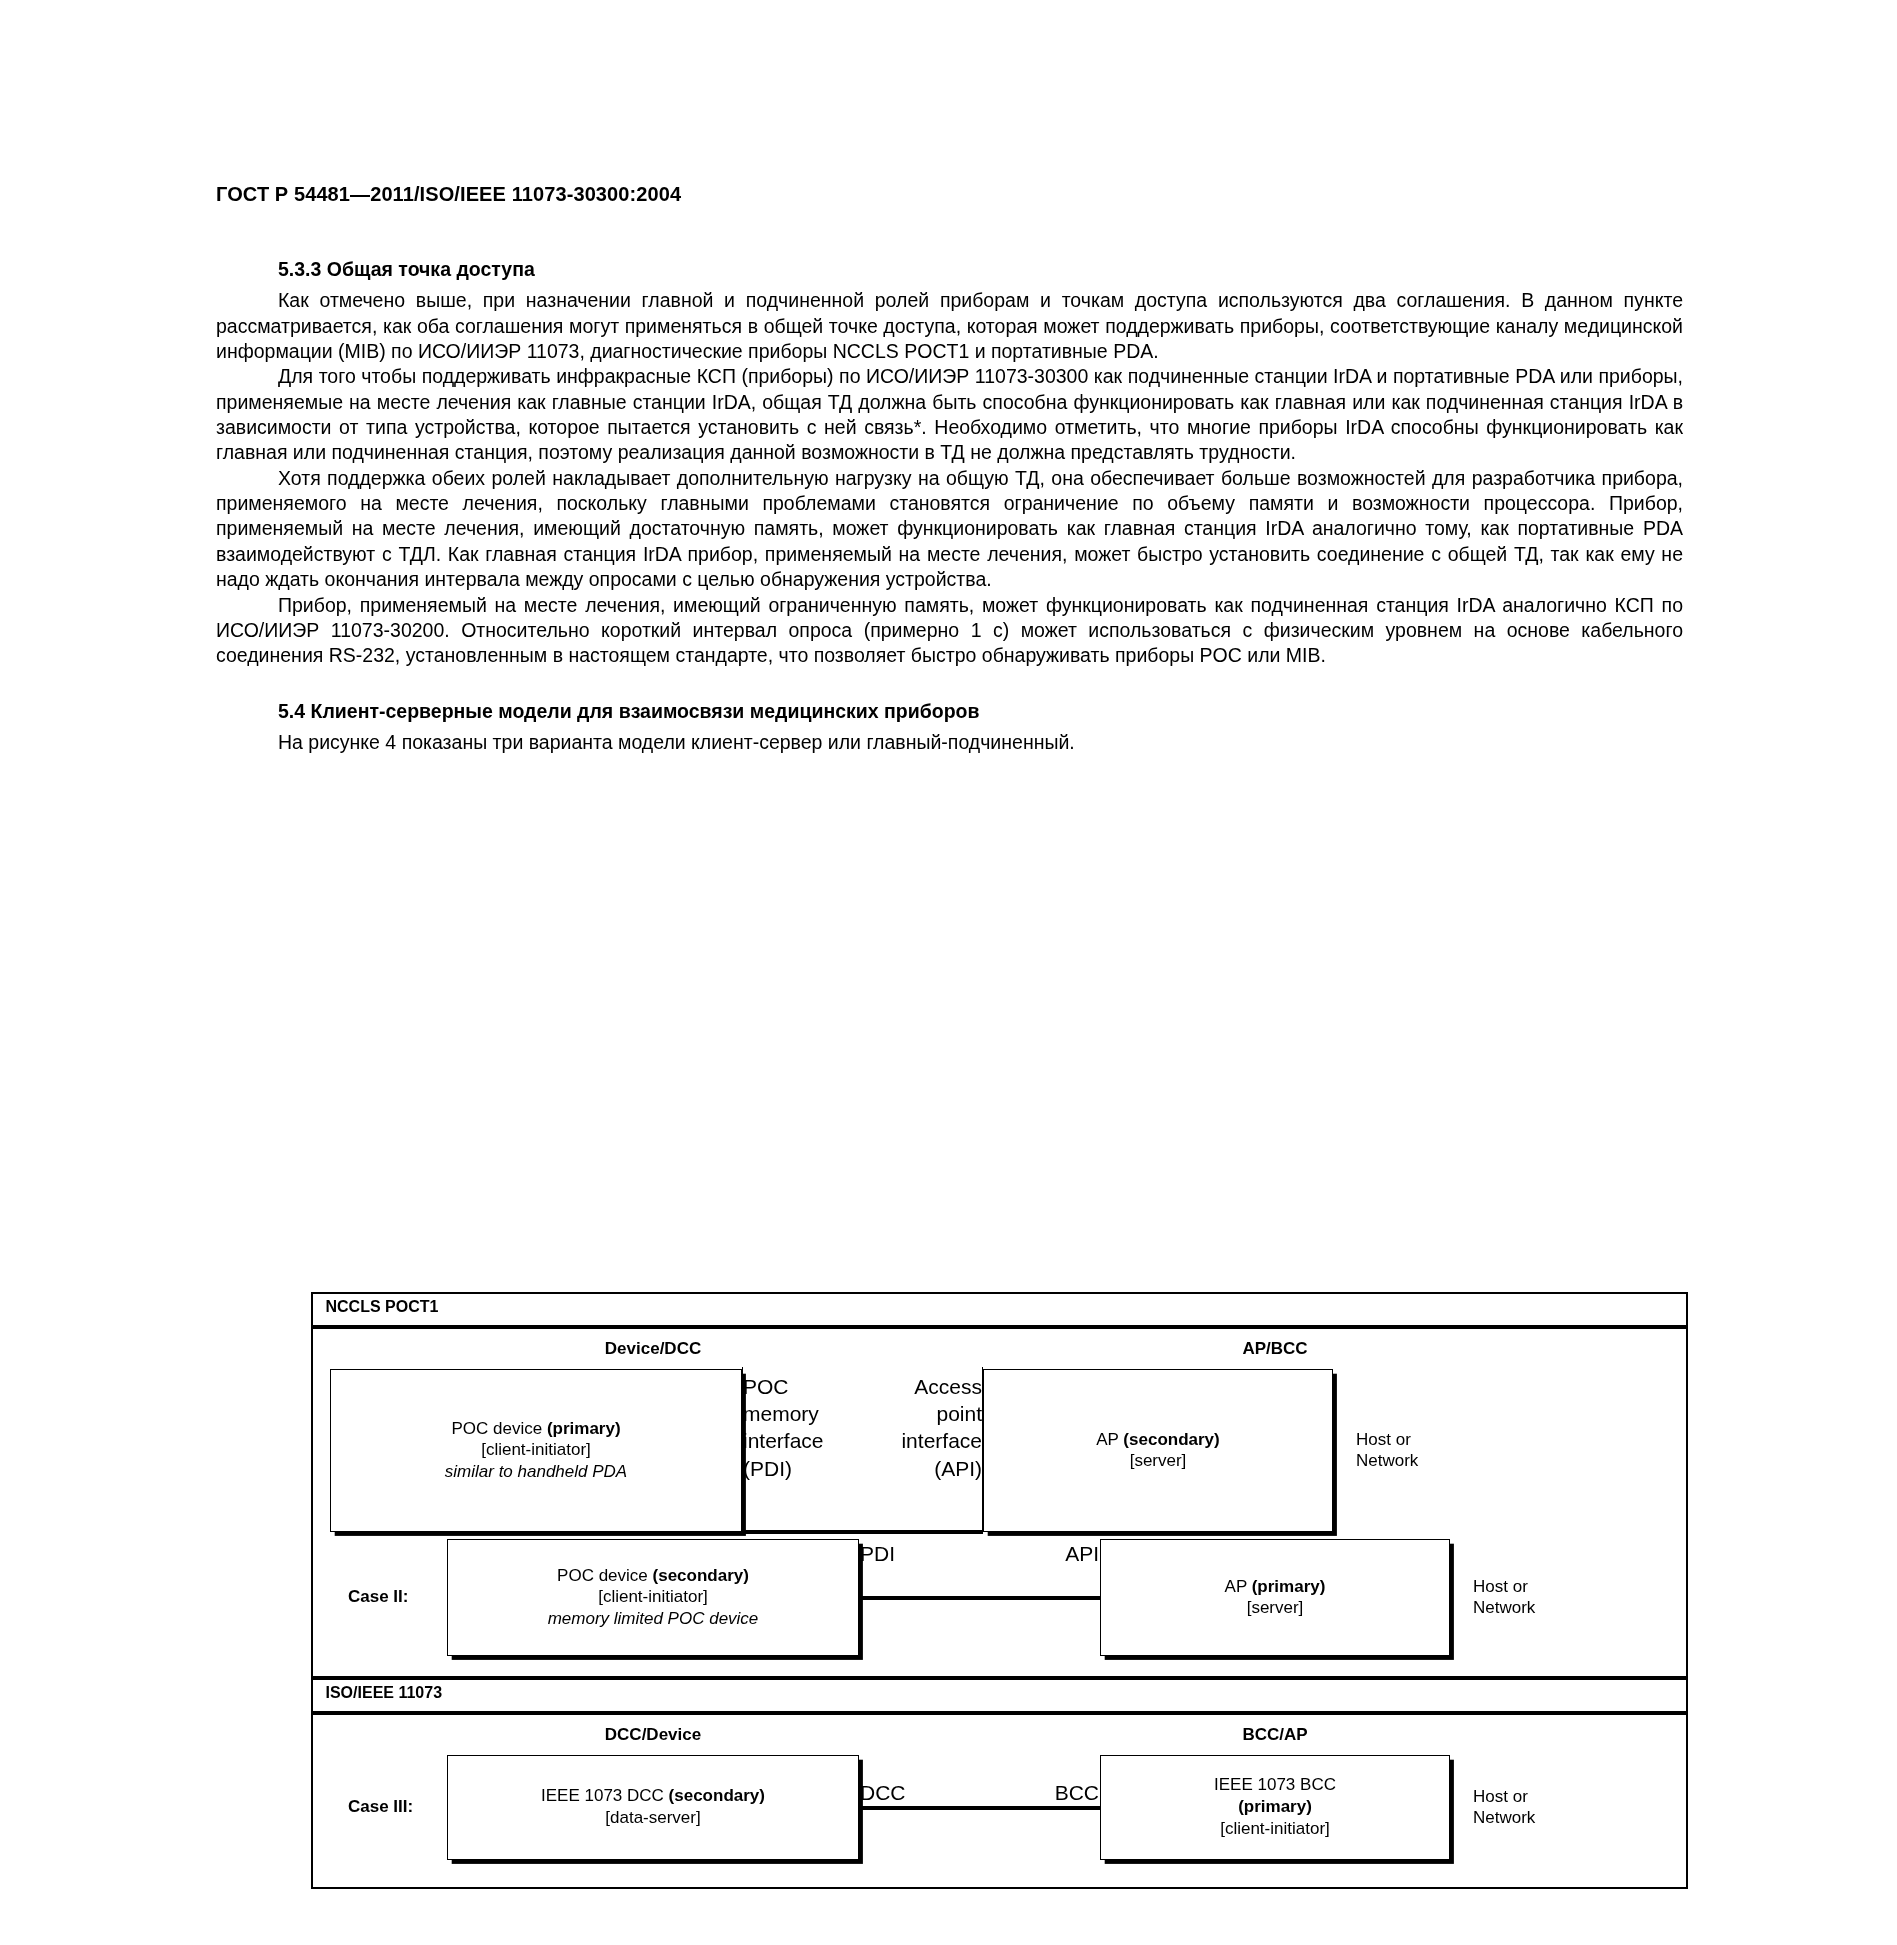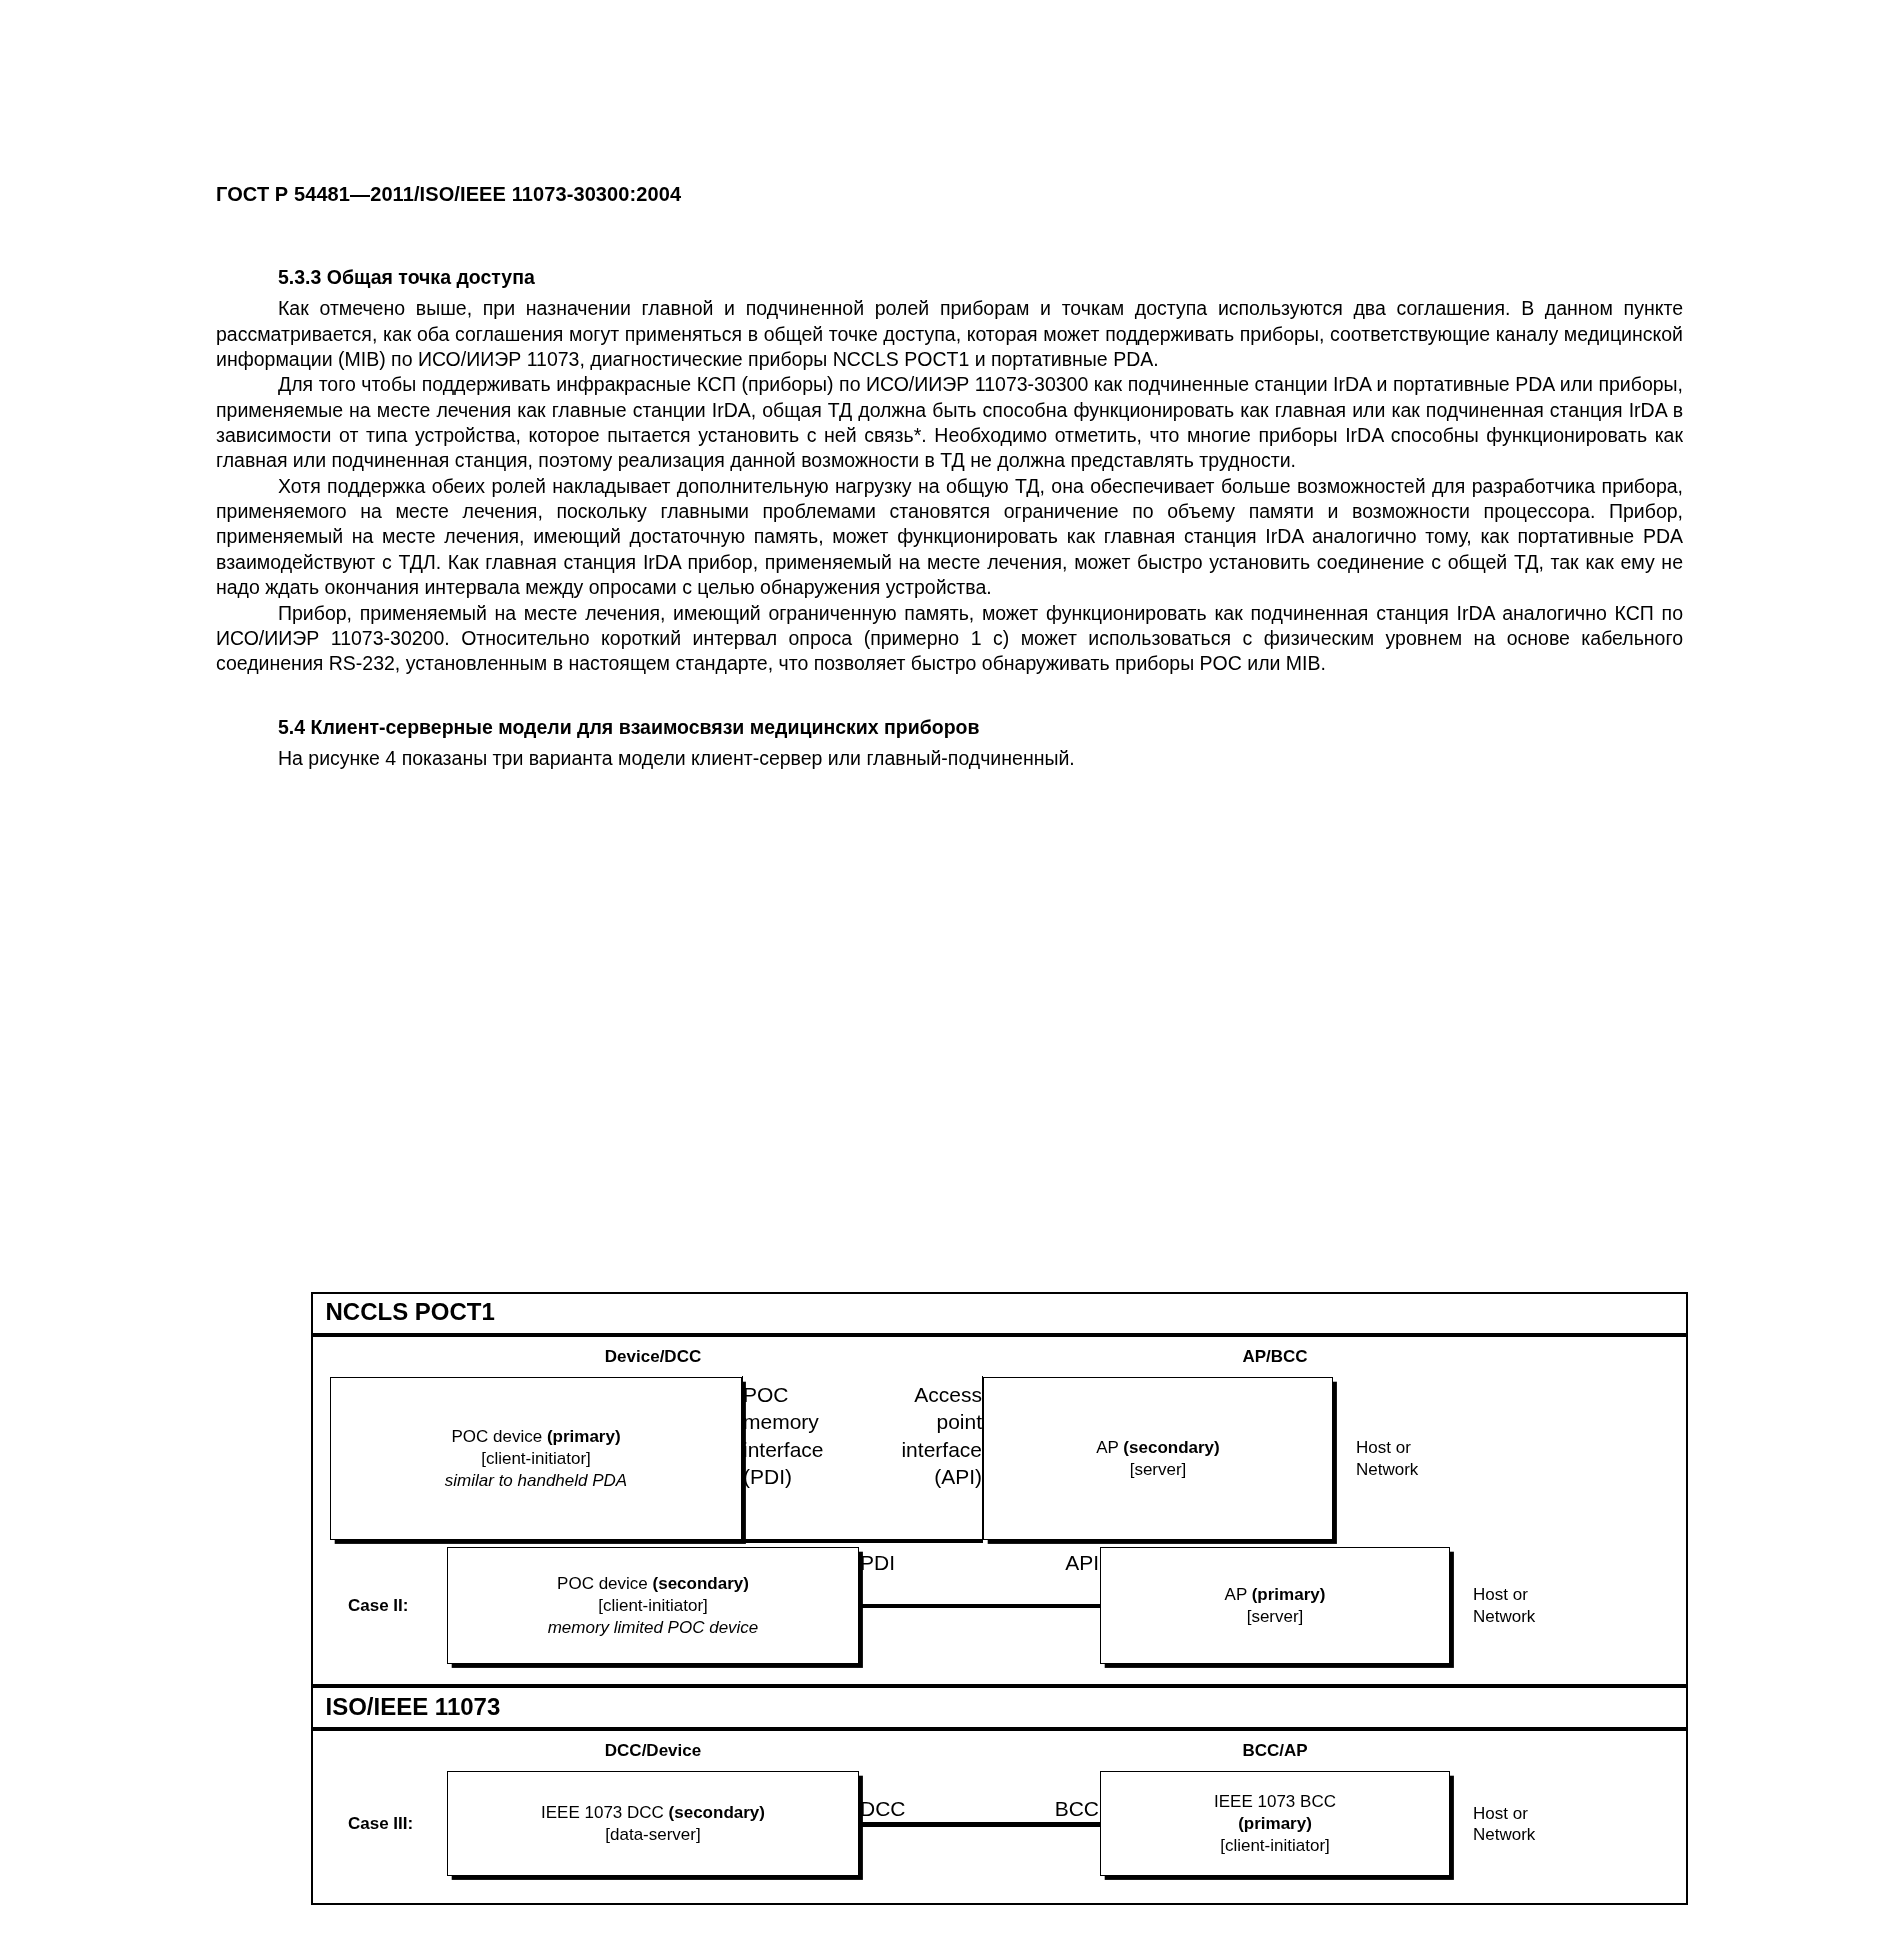--- a/index.html
+++ b/index.html
@@ -35,21 +35,21 @@
   
   .content {
     position: absolute;
     left: 216px;
     top: 249px;
     width: 1467px;
   }
   h3.sec-head {
     font-size: 19.5px;
     font-weight: bold;
-    margin: 16px 0 7px 0;
+    margin: 8px 0 7px 0;
     padding-left: 62px;
     line-height: 1.25;
   }
   h3.sec-head.wide { padding-left: 62px; }
   p.body {
     font-size: 19.5px;
     line-height: 1.30;
     margin: 0 0 0 0;
     text-align: justify;
     text-indent: 62px;
@@ -70,21 +70,21 @@
     border: 2.7px solid #000;
     background: #fff;
     box-sizing: border-box;
   }
   .band {
     border-bottom: 4.3px solid #000;
     box-sizing: border-box;
     padding: 5.4px 0 8.6px 12.5px;
   }
   .band-title {
-    font-size: 24px;
+    font-size: 16px;
     font-weight: bold;
     line-height: 1.05;
   }
   .cases {
     padding: 0;
     margin-left: 17px;
   }
   .case-row {
     display: flex;
     align-items: stretch;

